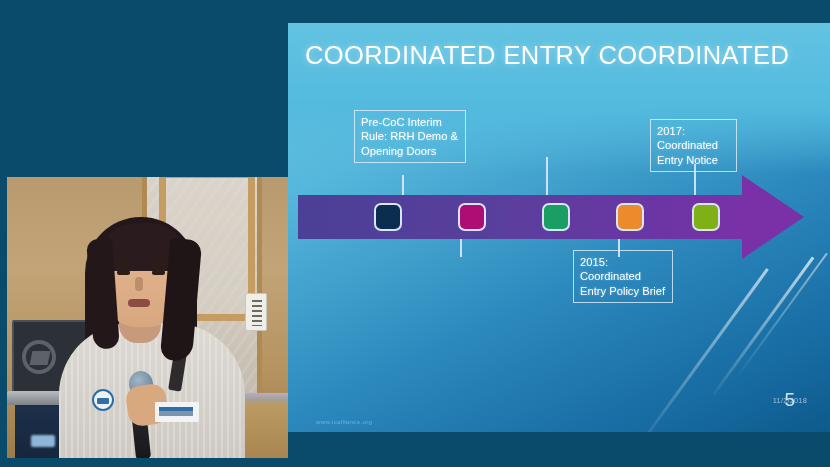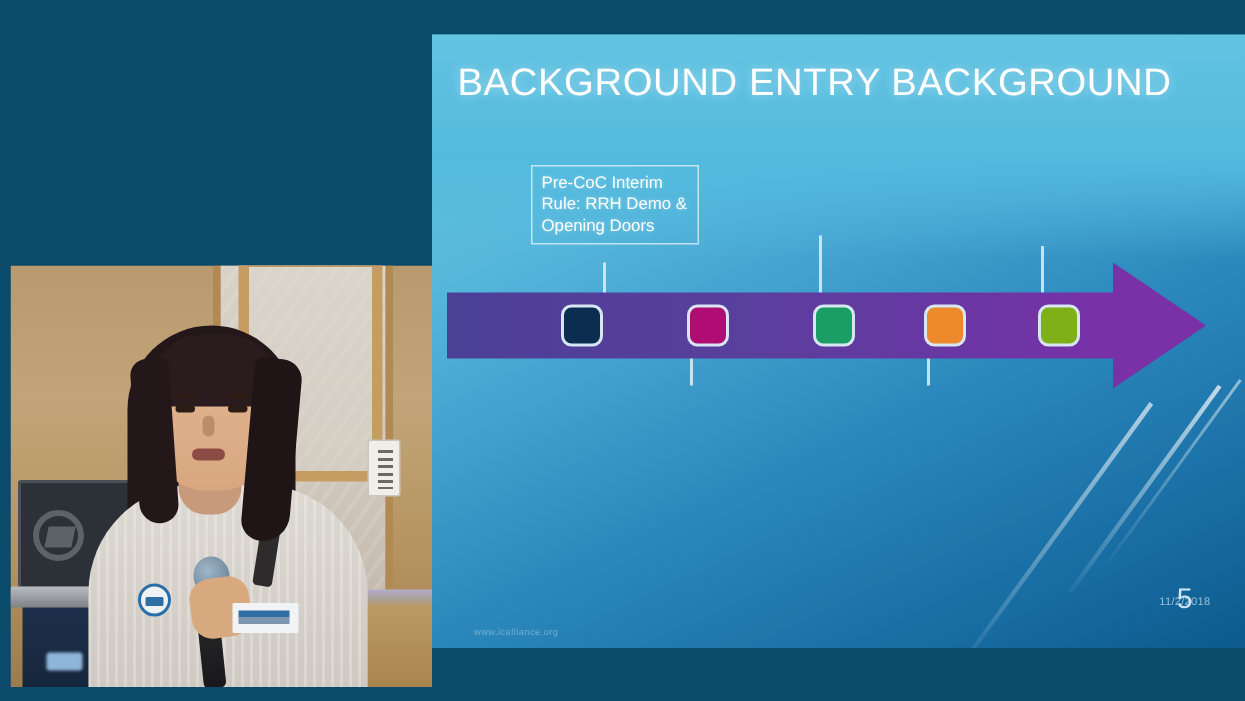--- a/index.html
+++ b/index.html
@@ -261,24 +261,26 @@
 
   <div class="slide">
     <div class="slide-top-wash"></div>
 
     <div class="streaks">
       <div class="streak" style="left:20px;  bottom:10px;  width:2.5px; height:215px; opacity:.75;"></div>
       <div class="streak" style="left:92px;  bottom:58px;  width:3px;   height:170px; opacity:.85;"></div>
       <div class="streak" style="left:118px; bottom:78px;  width:2px;   height:150px; opacity:.6;"></div>
     </div>
 
-    <div class="slide-title">BACKGROUND ENTRY BACKGROUND</div>
+    <div class="slide-title">COORDINATED ENTRY COORDINATED</div>
 
     <div class="callout" style="left:66px;  top:87px;  width:112px;">Pre-CoC Interim Rule: RRH Demo &amp; Opening Doors</div>
-
+    <div class="callout" style="left:362px; top:96px;  width:87px;">2017: Coordinated Entry Notice</div>
+
+    <div class="callout" style="left:285px; top:227px; width:100px;">2015: Coordinated Entry Policy Brief</div>
 
     <div class="conn" style="left:114px; top:152px; height:26px;"></div>
     <div class="conn-head" style="left:110.5px; top:176px; border-top:5px solid rgba(226,238,248,.9);"></div>
     <div class="conn" style="left:258px; top:134px; height:44px;"></div>
     <div class="conn-head" style="left:254.5px; top:176px; border-top:5px solid rgba(226,238,248,.9);"></div>
     <div class="conn" style="left:406px; top:141px; height:37px;"></div>
     <div class="conn-head" style="left:402.5px; top:176px; border-top:5px solid rgba(226,238,248,.9);"></div>
 
     <div class="conn" style="left:172px; top:212px; height:22px;"></div>
     <div class="conn-head" style="left:168.5px; top:207px; border-bottom:5px solid rgba(226,238,248,.9);"></div>

